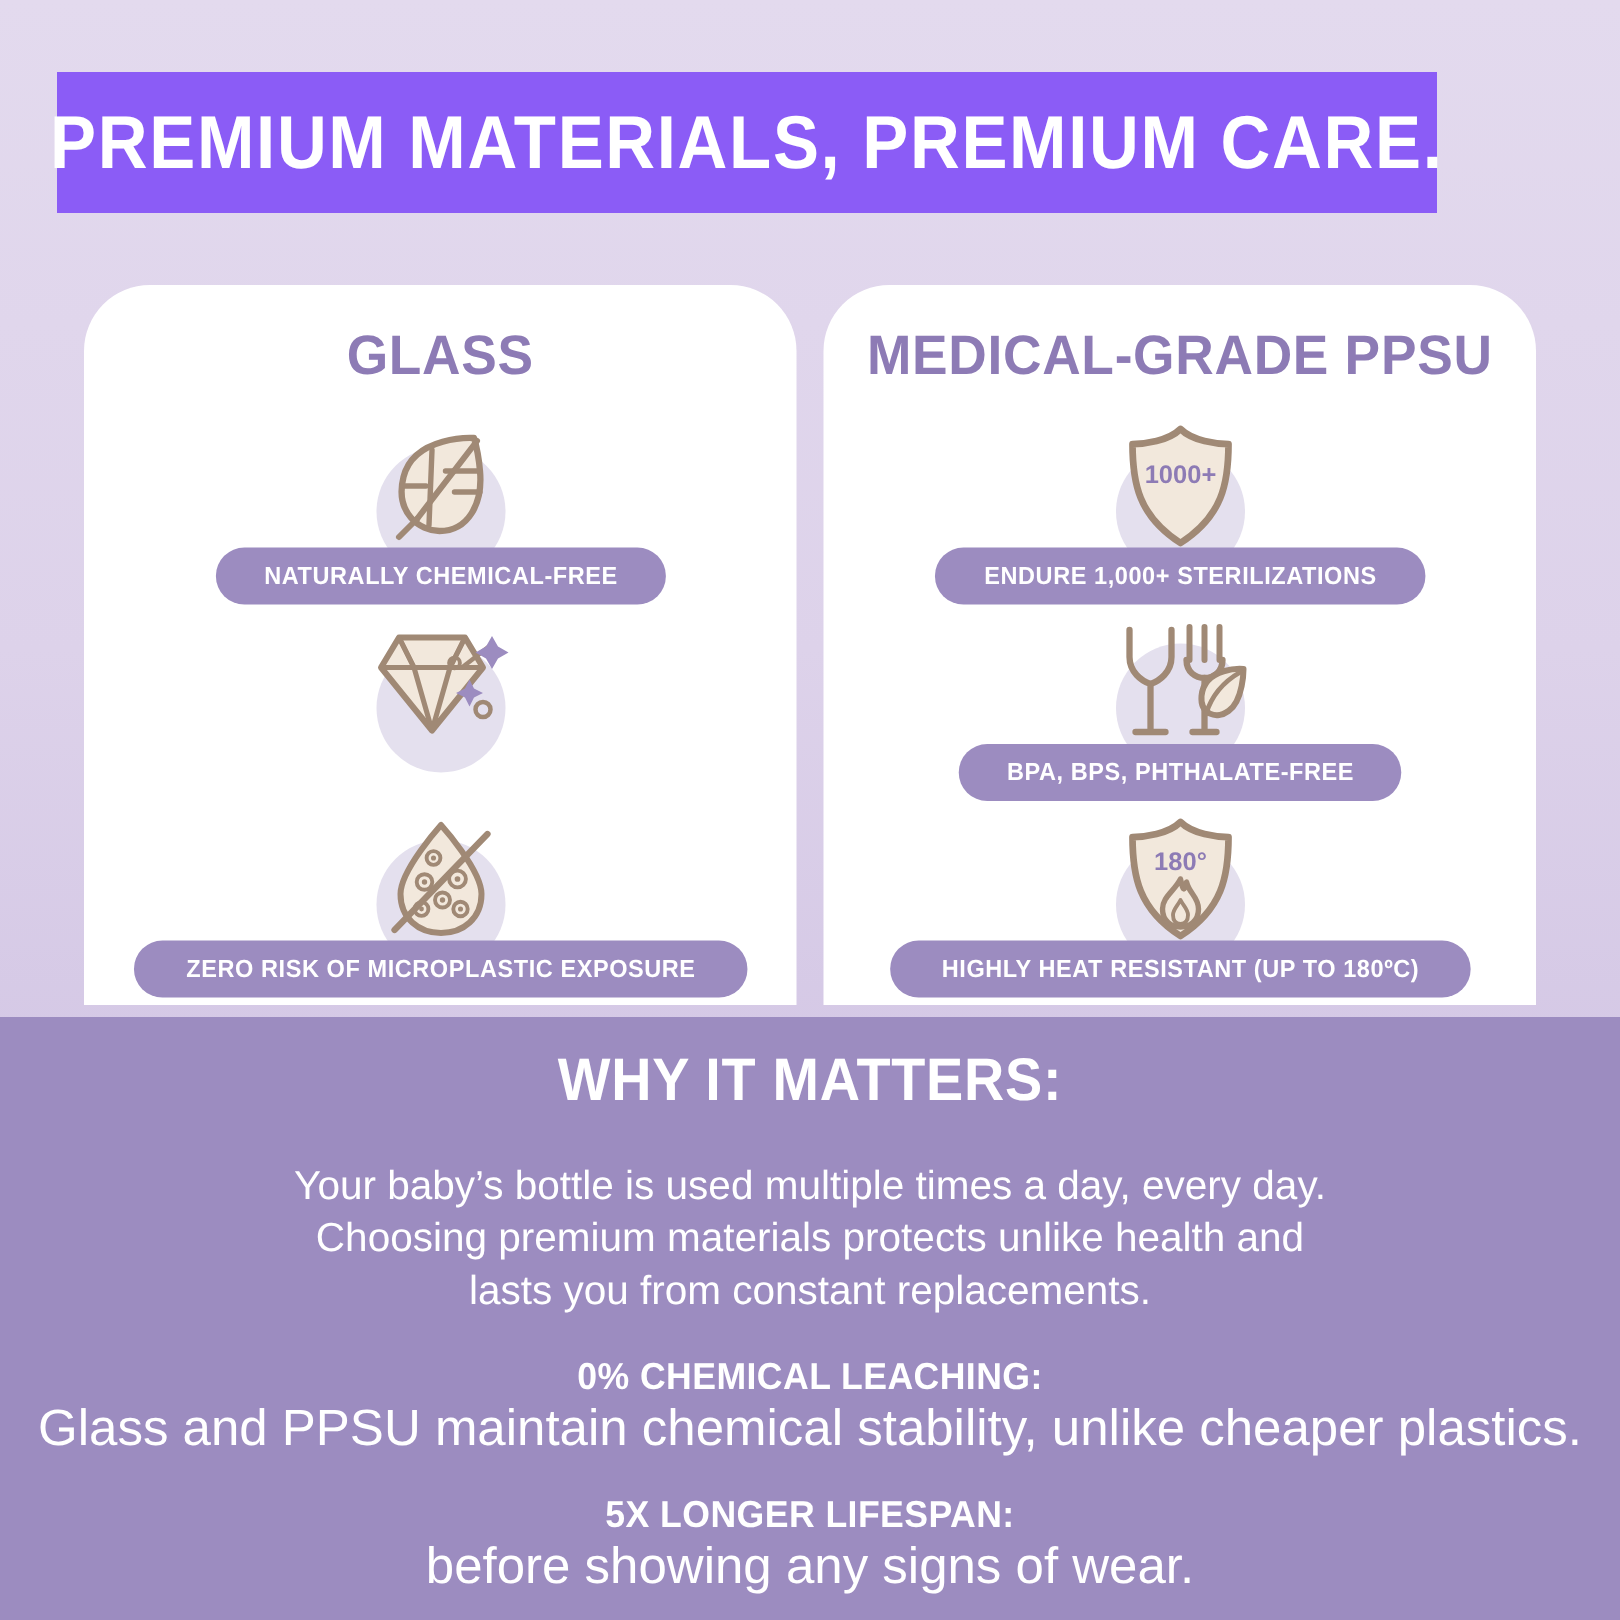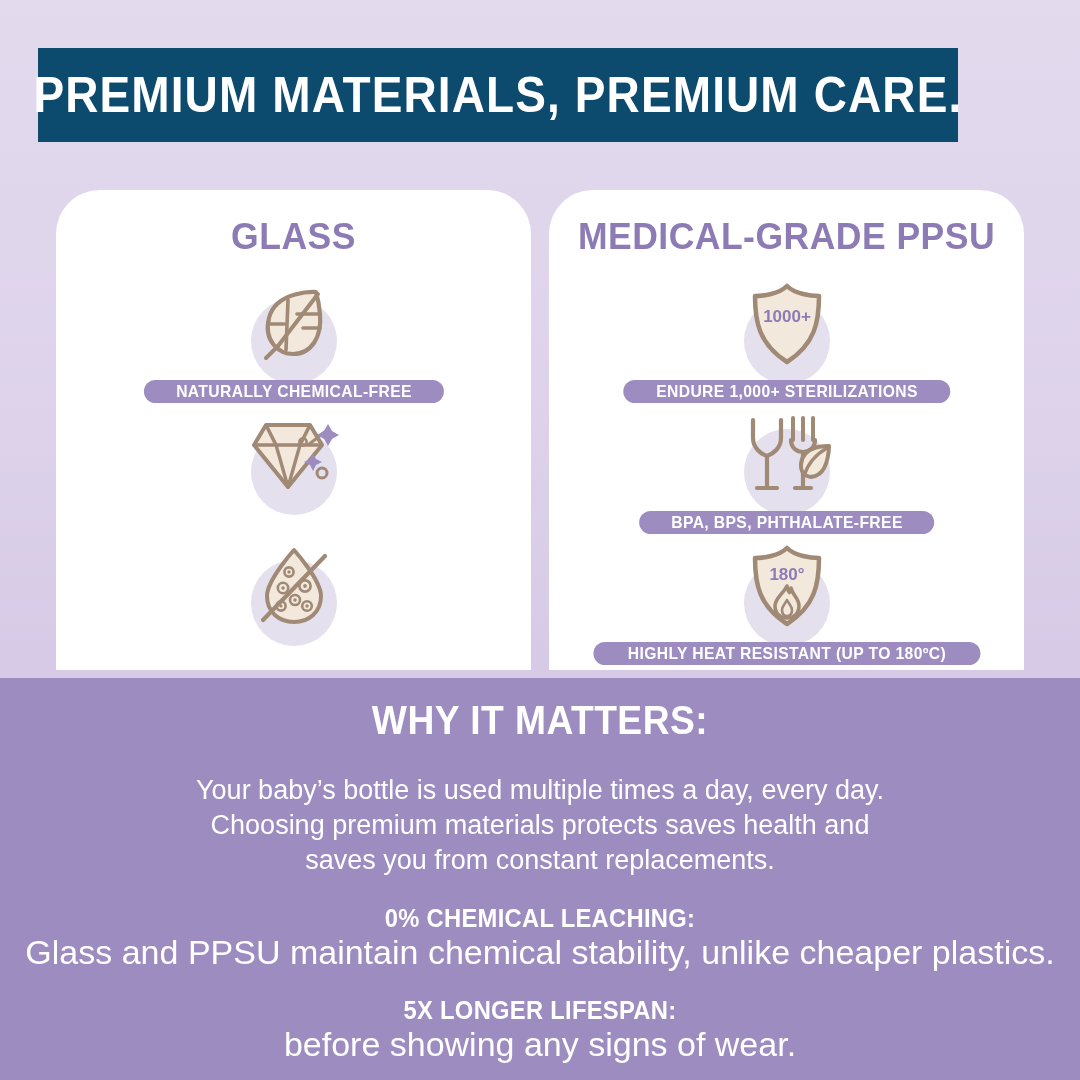--- a/index.html
+++ b/index.html
@@ -6,21 +6,21 @@
   html,body { width:1080px; height:1080px; }
   body {
     font-family:"Liberation Sans", sans-serif;
     background:linear-gradient(180deg,#e3daee 0%,#ddd2ea 40%,#c9bbdf 100%);
     position:relative; overflow:hidden;
   }
 
   
   .header-banner{
     position:absolute; left:38px; top:48px; width:920px; height:94px;
-    background:#0c4a6e; display:flex; align-items:center; justify-content:center;text-align:center;
+    background:#8b5cf6; display:flex; align-items:center; justify-content:center;text-align:center;
   }
   .header-title{
     color:#ffffff; font-size:50px; font-weight:700; letter-spacing:1.2px;
     transform:scaleX(.92); white-space:nowrap;
   }
 
   
   .cards{
     position:absolute; left:0; top:190px; width:1080px; height:480px;
     display:flex; justify-content:center; gap:18px;
@@ -40,21 +40,21 @@
     position:absolute; left:50%; top:0; transform:translateX(-50%);
     width:114px; height:104px; display:flex; align-items:center; justify-content:center;
   }
   .icon-halo{
     position:absolute; left:50%; top:26px; transform:translateX(-50%);
     width:86px; height:86px; border-radius:50%; background:#e4e0ee;
   }
   .icon-svg{ position:relative; z-index:2; }
   .pill{
     position:absolute; bottom:0; left:50%; transform:translateX(-50%);
-    background:#9c8cc0; border-radius:22px; height:23px; min-width:200px;
+    background:#9c8cc0; border-radius:22px; height:38px; min-width:200px;
     display:flex; align-items:center; justify-content:center;
     padding:0 26px; z-index:3;
   }
   .pill-label{
     color:#ffffff; font-size:16.5px; font-weight:700; letter-spacing:.4px;
     white-space:nowrap; transform:scaleX(.95);
   }
 
   
   .why{
@@ -132,20 +132,23 @@
               <circle cx="36" cy="28" r="1.7"></circle>
                 <circle cx="30" cy="44" r="1.8"></circle>
               <circle cx="52" cy="42" r="1.9"></circle>
                 <circle cx="42" cy="56" r="1.8"></circle>
               <circle cx="28" cy="62" r="1.6"></circle>
                 <circle cx="54" cy="62" r="1.7"></circle>
             </g>
             <path d="M72 12 L10 76" stroke="#a08975" stroke-width="4.2" stroke-linecap="round" fill="none"></path>
           </svg>
         </div>
+        <div class="pill">
+          <span class="pill-label">ZERO RISK OF MICROPLASTIC EXPOSURE</span>
+        </div>
       </div>
 
     </div>
   </div>
 
   <div class="card">
     <div class="card-title">MEDICAL-GRADE PPSU</div>
     <div class="features">
 
       <div class="feature">
@@ -195,22 +198,22 @@
       </div>
 
     </div>
   </div>
 </div>
 
 <div class="why">
   <div class="why-title">WHY IT MATTERS:</div>
   <div class="why-para">
     <div>Your baby’s bottle is used multiple times a day, every day.</div>
-    <div>Choosing premium materials protects saves health and</div>
-    <div>saves you from constant replacements.</div>
+    <div>Choosing premium materials protects unlike health and</div>
+    <div>lasts you from constant replacements.</div>
   </div>
 
   <div class="block">
     <div class="block-head">0% CHEMICAL LEACHING:</div>
     <div class="block-body">Glass and PPSU maintain chemical stability, unlike cheaper plastics.</div>
   </div>
 
   <div class="block">
     <div class="block-head">5X LONGER LIFESPAN:</div>
     <div class="block-body">before showing any signs of wear.</div>

